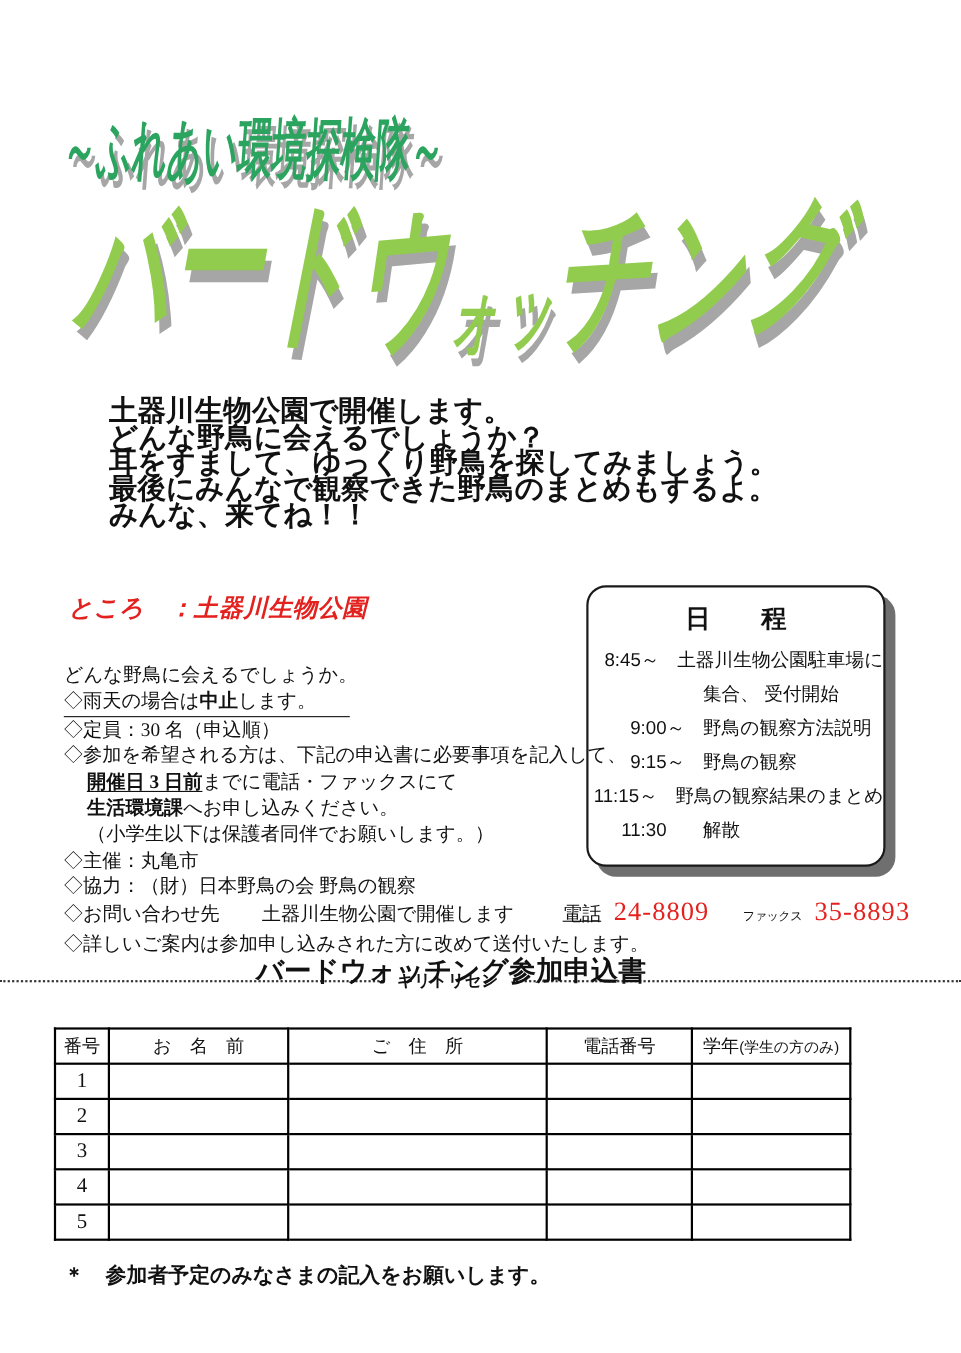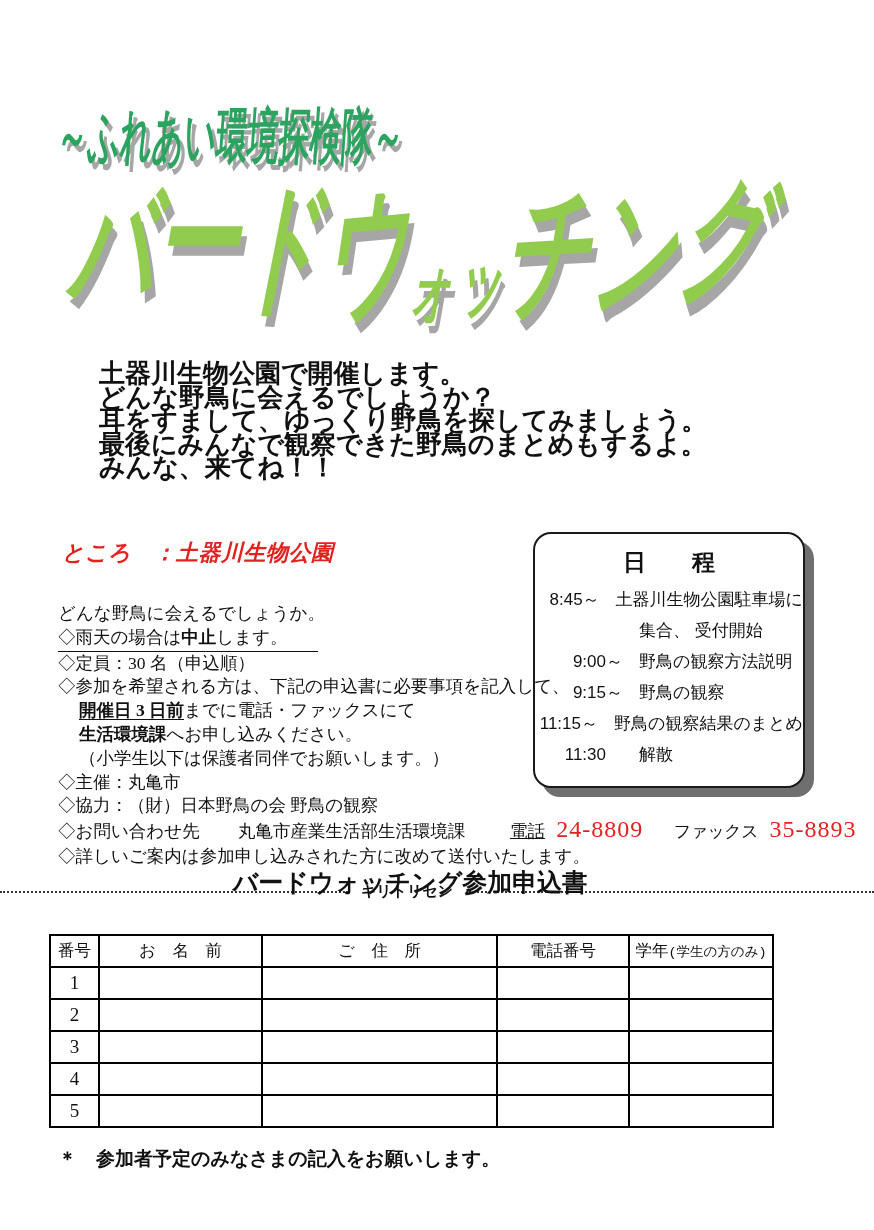--- a/index.html
+++ b/index.html
@@ -51,38 +51,38 @@
         font-family:"Liberation Serif",serif;white-space:nowrap;}
   .info .ind{padding-left:21px;}
   .info .b{font-weight:bold;}
   .info .bu{font-weight:bold;text-decoration:underline;text-underline-offset:3px;}
   .rain-wrap{display:inline-block;border-bottom:1.6px solid #111;padding-right:30px;
              padding-bottom:1px;}
   .org{margin-left:34px;}
   .tel-label{margin-left:40px;text-decoration:underline;}
   .rednum{color:var(--red);font-size:24px;font-family:"Liberation Serif",serif;
           margin-left:7px;letter-spacing:1px;}
-  .faxlabel{margin-left:26px;font-size:17px;letter-spacing:-.5px;
+  .faxlabel{margin-left:26px;font-size:11px;letter-spacing:-.5px;
             font-family:Liberation Mono, monospace;margin-top:15px;}
 
   
   .cutline{position:absolute;left:0;top:882px;width:874px;display:flex;align-items:center;}
   .cutline .dash{border-top:2px dotted #333;height:0;}
   .cutline .dash.l{width:348px;}
   .cutline .dash.r{flex:1;}
   .cutlabel{margin:0 13px;font-size:15px;font-weight:bold;white-space:nowrap;}
 
   
   .form-title{position:absolute;left:0;top:866px;width:820px;text-align:center;
               font-size:25px;font-weight:bold;}
   .apply-table{position:absolute;left:49px;top:934px;border-collapse:collapse;
                table-layout:fixed;background:#fff;}
   .apply-table th,.apply-table td{border:2px solid #000;padding:0;}
   .apply-table thead th{height:30px;font-weight:normal;font-size:16.5px;
-                        font-family:Liberation Mono, monospace;text-align:center;}
+                        font-family:Liberation Sans, sans-serif;text-align:center;}
   .grade-sub{font-size:13.5px;}
   .apply-table tbody td{height:30px;}
   .apply-table td.num{text-align:center;font-family:"Liberation Serif",serif;
                       font-size:19px;}
 
   
   .note{position:absolute;left:58px;top:1146px;font-size:19px;font-weight:bold;
         font-family:"Liberation Serif",serif;}
 </style>
 </head>
@@ -143,21 +143,21 @@
       <span class="bu">開催日 3 日前</span><span>までに電話・ファックスにて</span>
     </div>
     <div class="ind">
       <span class="b">生活環境課</span><span>へお申し込みください。</span>
     </div>
     <div class="ind">（小学生以下は保護者同伴でお願いします。）</div>
     <div>◇主催：丸亀市</div>
     <div>◇協力：（財）日本野鳥の会 野鳥の観察</div>
     <div>
       <span>◇お問い合わせ先</span>
-      <span class="org">丸亀市産業生活部生活環境課</span>
+      <span class="org">土器川生物公園で開催します</span>
       <span class="tel-label">電話</span>
       <span class="rednum">24-8809</span>
       <span class="faxlabel">ファックス</span>
       <span class="rednum">35-8893</span>
     </div>
     <div>◇詳しいご案内は参加申し込みされた方に改めて送付いたします。</div>
   </div>
 
   <div class="cutline">
     <span class="dash l"></span>

